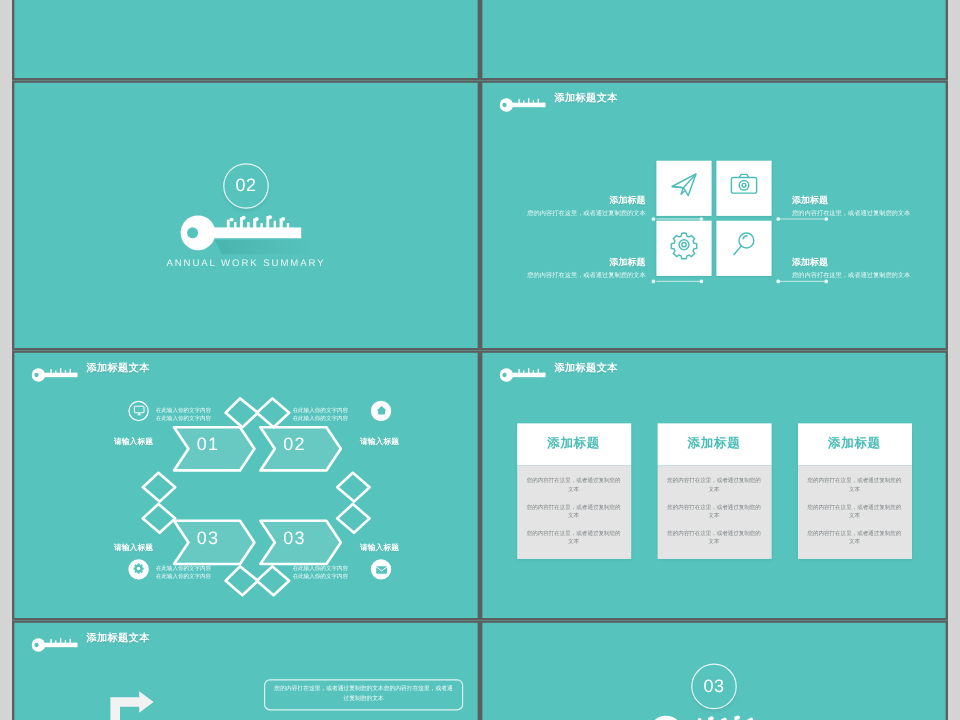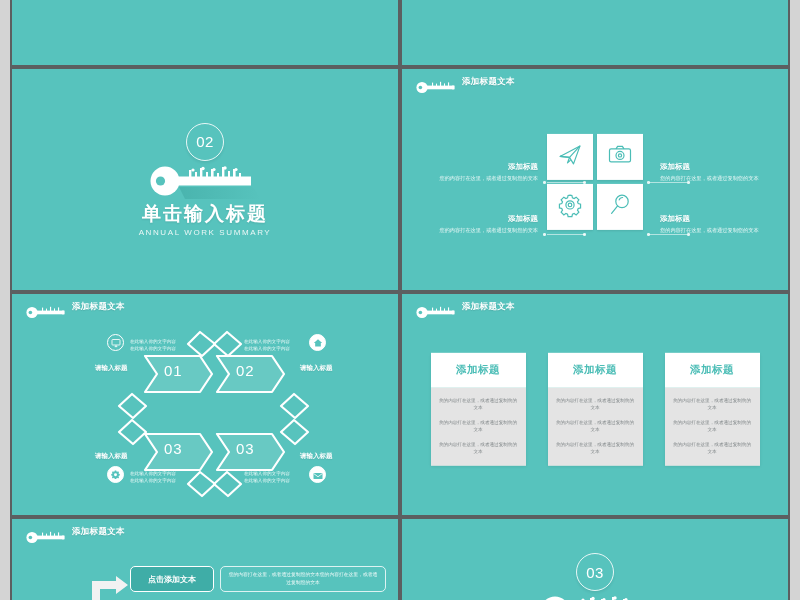--- a/index.html
+++ b/index.html
@@ -166,21 +166,20 @@
             <rect x="84" y="4" width="2.6" height="9" fill="#fff"></rect>
             <rect x="90" y="8" width="2" height="5" fill="#fff"></rect>
             <circle cx="44" cy="5" r="1.6" fill="#fff"></circle>
             <circle cx="54" cy="3.5" r="1.7" fill="#fff"></circle>
             <circle cx="65" cy="4.5" r="1.6" fill="#fff"></circle>
             <circle cx="76" cy="3" r="1.7" fill="#fff"></circle>
             <circle cx="87" cy="4.5" r="1.6" fill="#fff"></circle>
             <path d="M96 11.5 h6 v9 h-6 z" fill="#fff"></path>
           </svg>
         </div>
-        <div class="title-cn">单击输入标题</div>
         <div class="title-en">ANNUAL WORK SUMMARY</div>
       </div>
     </div>
 
     <div class="slide">
       <div class="hdr">
         <span class="keyicon">
           <svg class="key-svg" width="44" height="13" viewBox="0 0 44 13">
             <circle cx="6" cy="6.5" r="5.6" fill="#fff"></circle>
             <circle cx="4.4" cy="6.5" r="1.8" fill="#57c3bd"></circle>
@@ -449,23 +448,20 @@
       </div>
 
       <div class="flow">
         <svg width="390" height="225" viewBox="0 0 390 225" style="position:absolute;left:0;top:0;">
           <g fill="#f2f2f2">
             <path d="M62 88 h18 v-26 h24 v-5 l12 9 -12 9 v-5 h-16 v18 z"></path>
             <path d="M62 100 h42 v-5 l12 9 -12 9 v-5 h-42 z"></path>
           </g>
         </svg>
 
-        <div class="flow-btn" style="left:118px; top:47px;">
-          <span>点击添加文本</span>
-        </div>
         <div class="flow-desc" style="left:208px; top:47px;">
           <span>您的内容打在这里，或者通过复制您的文本您的内容打在这里，或者通过复制您的文本</span>
         </div>
 
       </div>
     </div>
 
     <div class="slide">
       <div class="sec" style="justify-content:flex-start; padding-top:34px;">
         <div class="num-circle">

